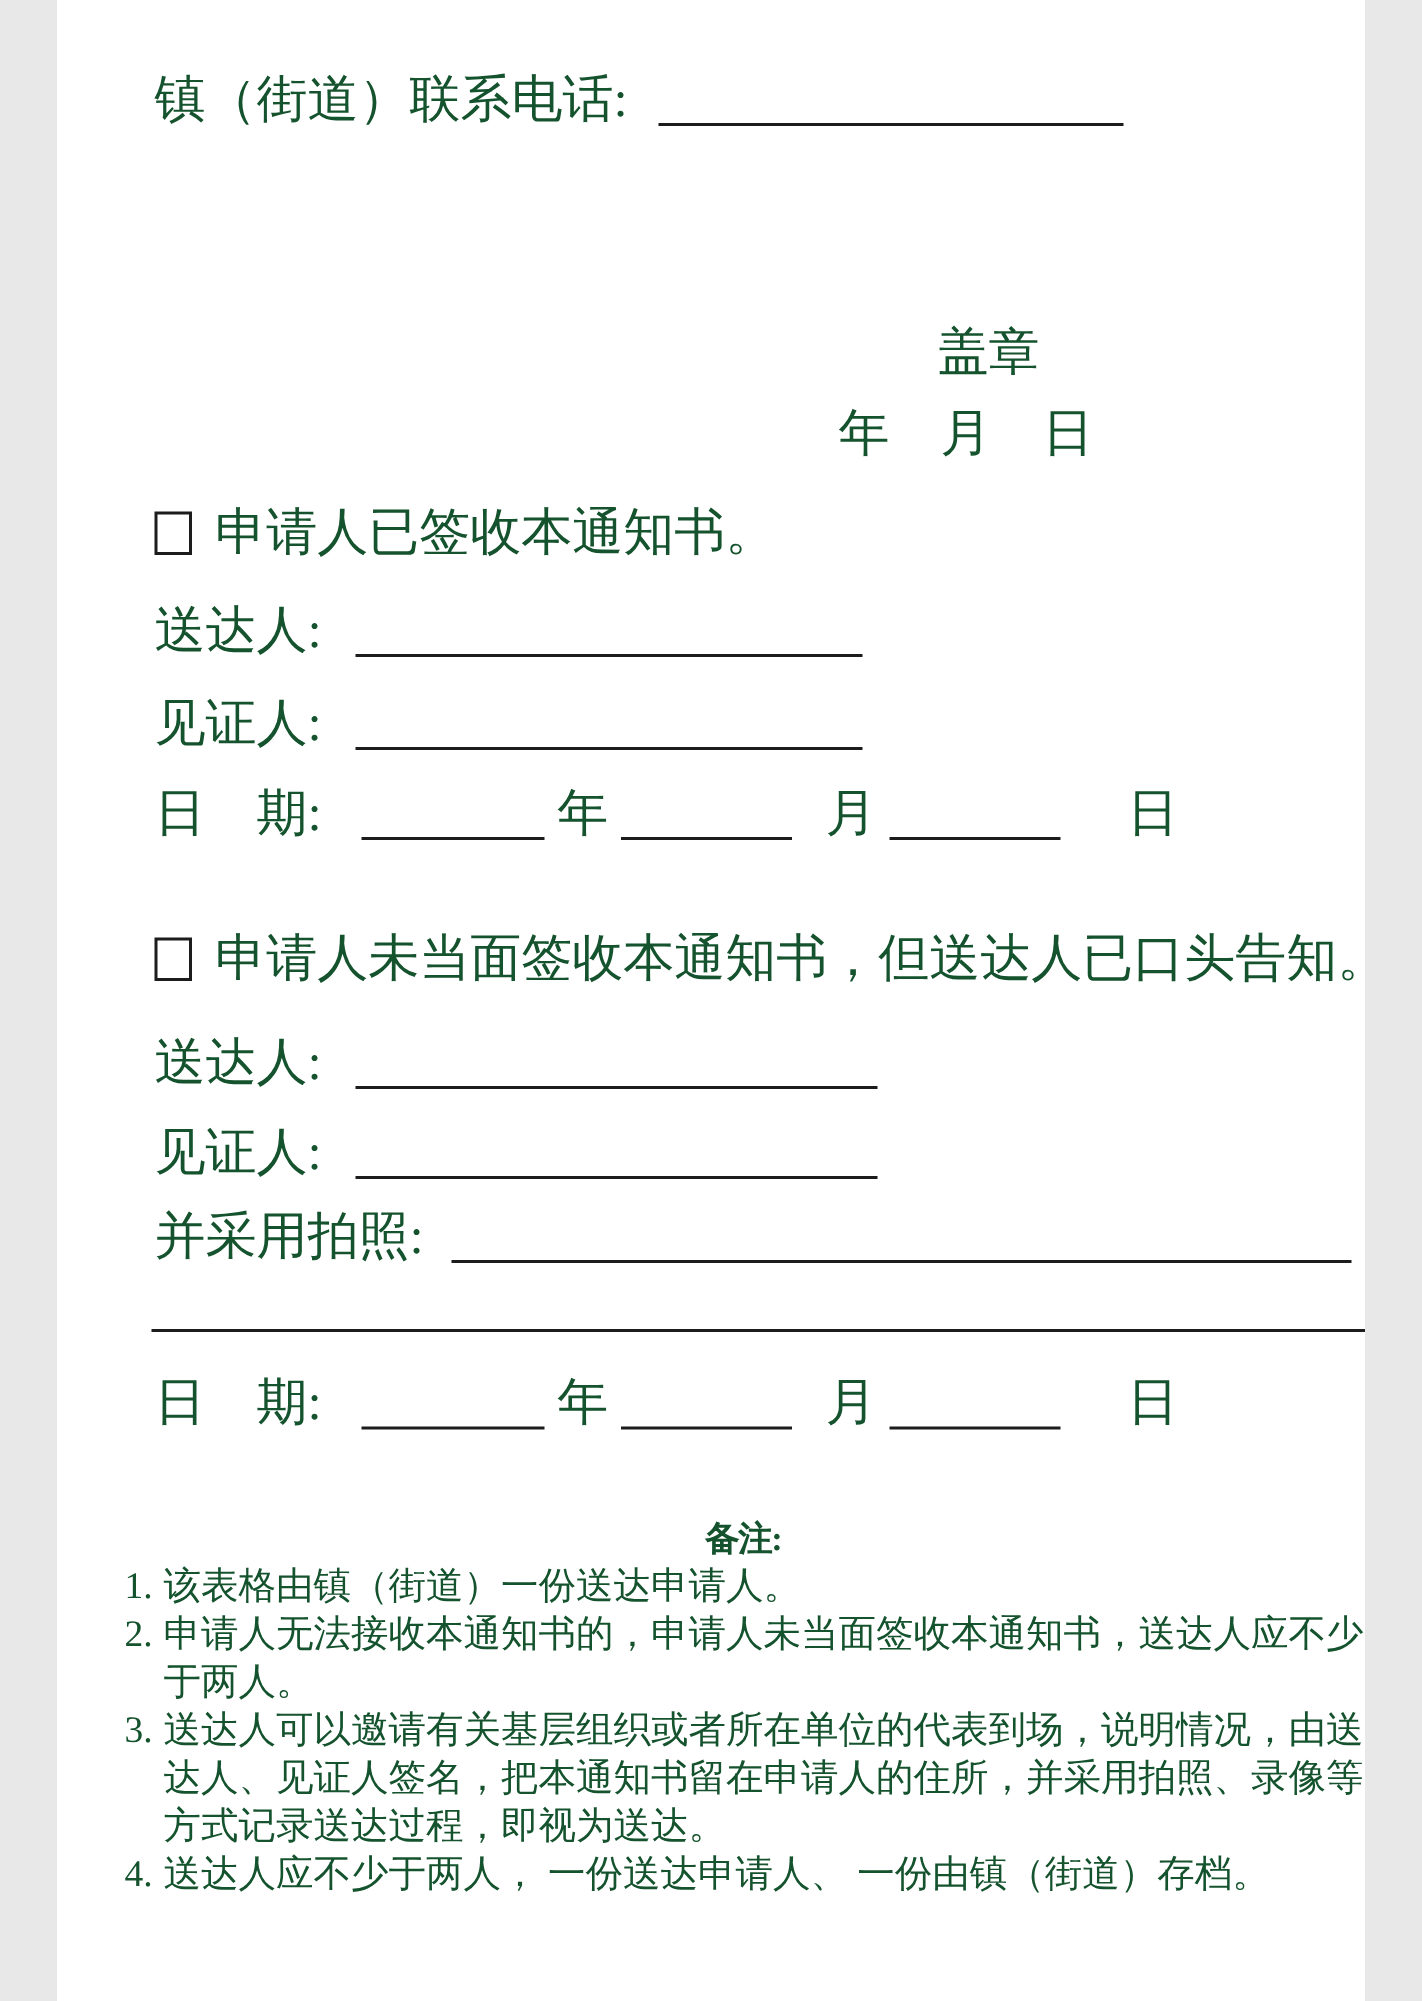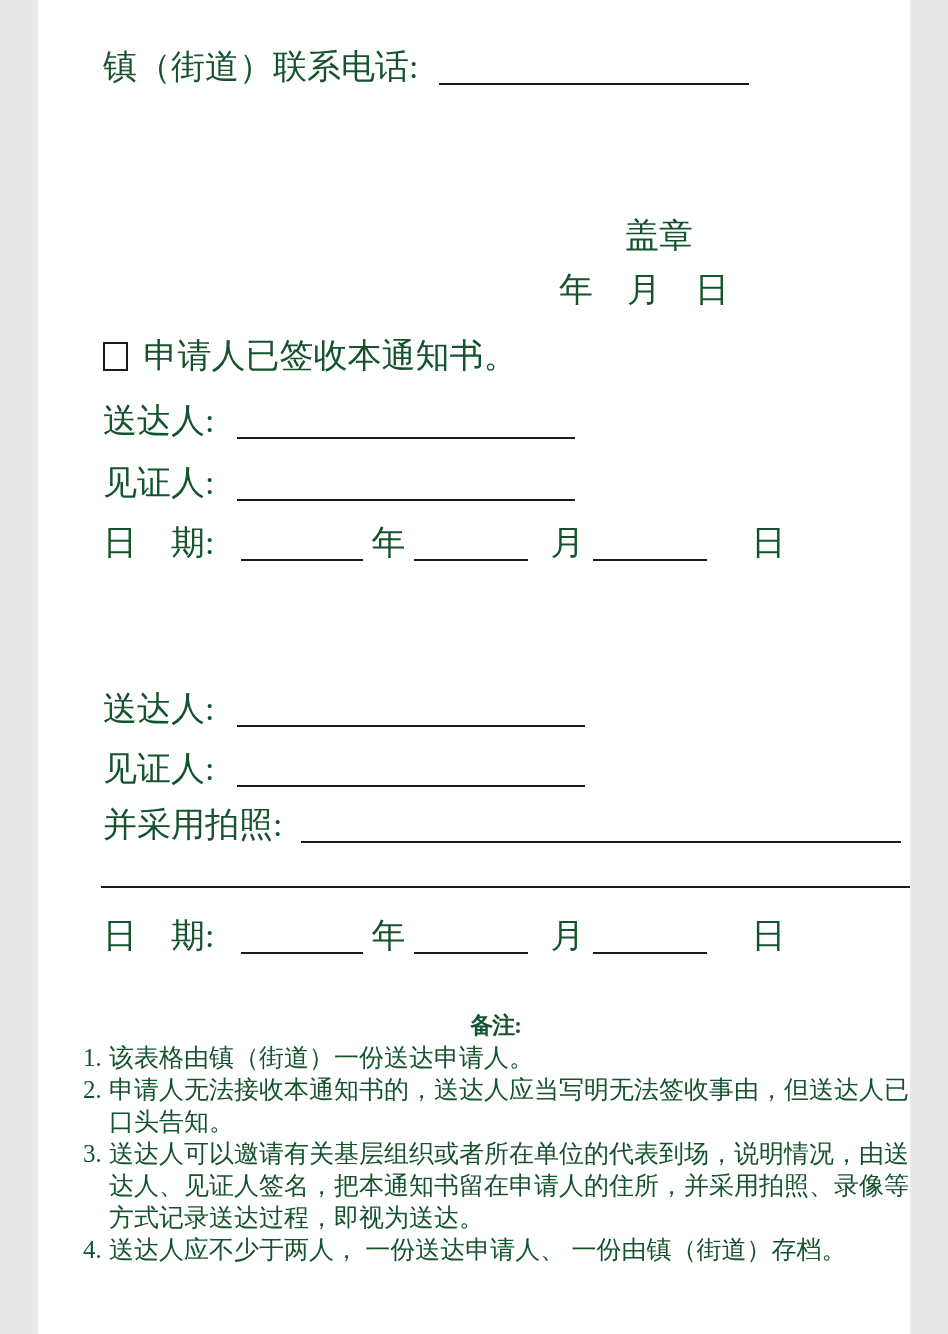--- a/index.html
+++ b/index.html
@@ -104,20 +104,24 @@
   <div class="row" style="top:521px">
     <span class="t">日　期:</span>
     <span class="bl" style="width:122px;margin-left:18px"></span>
     <span class="t">年</span>
     <span class="bl" style="width:114px"></span>
     <span class="t" style="margin-left:14px">月</span>
     <span class="bl" style="width:114px"></span>
     <span class="t" style="margin-left:36px">日</span>
   </div>
 
+  <div class="row" style="top:618px">
+    <span class="cb"></span>
+    <span class="t">申请人未当面签收本通知书，但送达人已口头告知。</span>
+  </div>
 
   <div class="row" style="top:687px">
     <span class="t">送达人:</span>
     <span class="bl" style="width:348px;margin-left:14px"></span>
   </div>
 
   <div class="row" style="top:747px">
     <span class="t">见证人:</span>
     <span class="bl" style="width:348px;margin-left:14px"></span>
   </div>
@@ -141,21 +145,21 @@
 
   <div class="notes">
     <span class="notes-label">备注:</span>
     <div>
       <div class="note-item">
         <span class="note-num">1.</span>
         <span class="note-text">该表格由镇（街道）一份送达申请人。</span>
       </div>
       <div class="note-item">
         <span class="note-num">2.</span>
-        <span class="note-text">申请人无法接收本通知书的，送达人应当写明无法签收事由，但送达人已口头告知。</span>
+        <span class="note-text">申请人无法接收本通知书的，申请人未当面签收本通知书，送达人应不少于两人。</span>
       </div>
       <div class="note-item">
         <span class="note-num">3.</span>
         <span class="note-text">送达人可以邀请有关基层组织或者所在单位的代表到场，说明情况，由送达人、见证人签名，把本通知书留在申请人的住所，并采用拍照、录像等方式记录送达过程，即视为送达。</span>
       </div>
       <div class="note-item">
         <span class="note-num">4.</span>
         <span class="note-text">送达人应不少于两人， 一份送达申请人、 一份由镇（街道）存档。</span>
       </div>
     </div>

